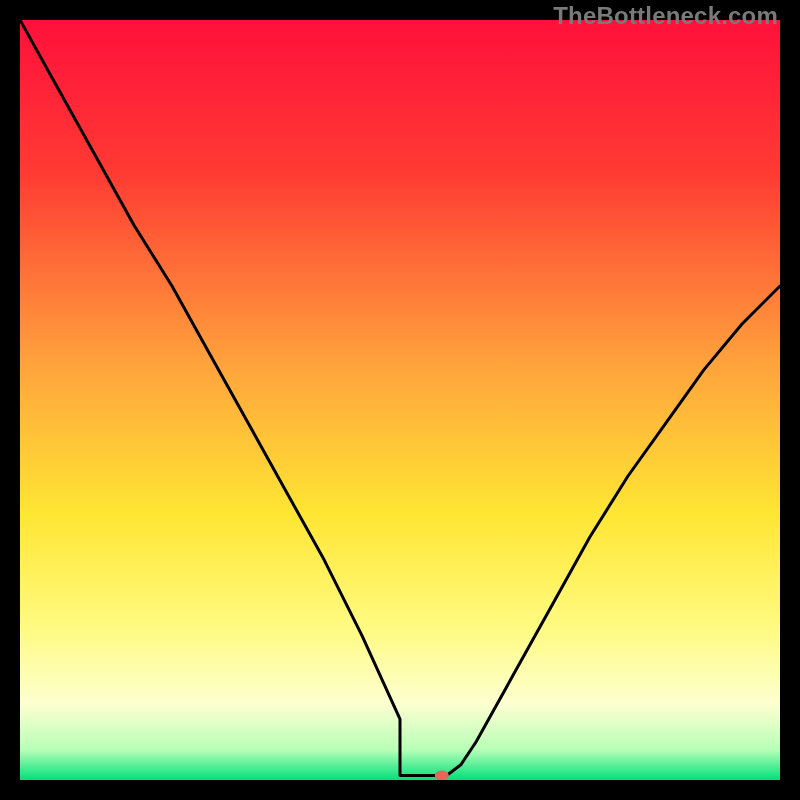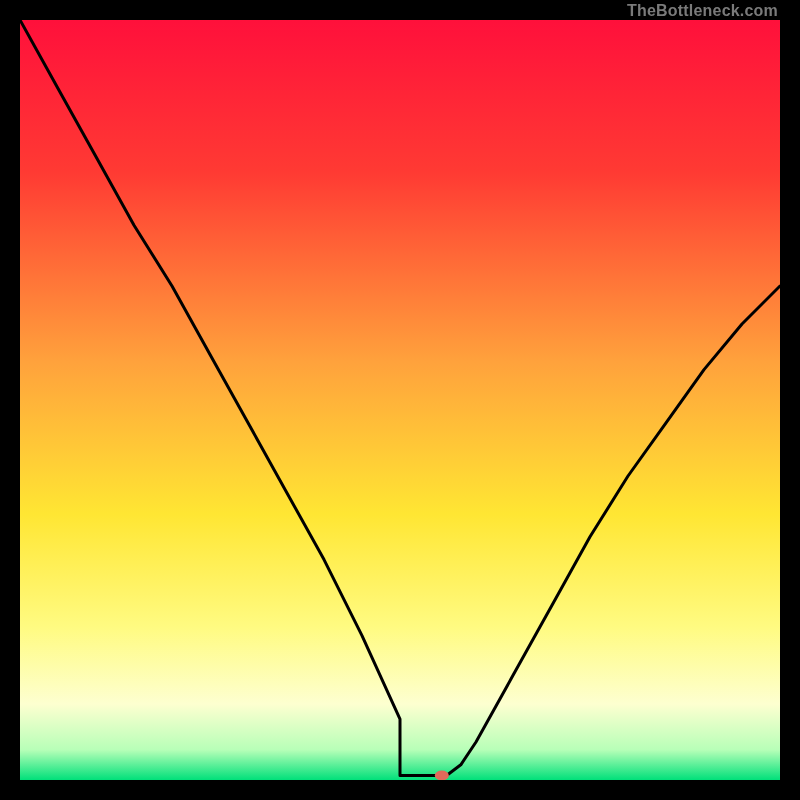--- a/index.html
+++ b/index.html
@@ -22,21 +22,21 @@
     left: 20px;
     top: 20px;
     width: 760px;
     height: 760px;
     overflow: hidden;
   }
   .watermark {
     position: absolute;
     top: 2px;
     right: 22px;
-    font-size: 16px;
+    font-size: 24px;
     font-weight: 600;
     color: #7a7a7a;
     letter-spacing: 0.2px;
     user-select: none;
   }
   svg { display: block; }
 </style>
 </head>
 <body>
 

